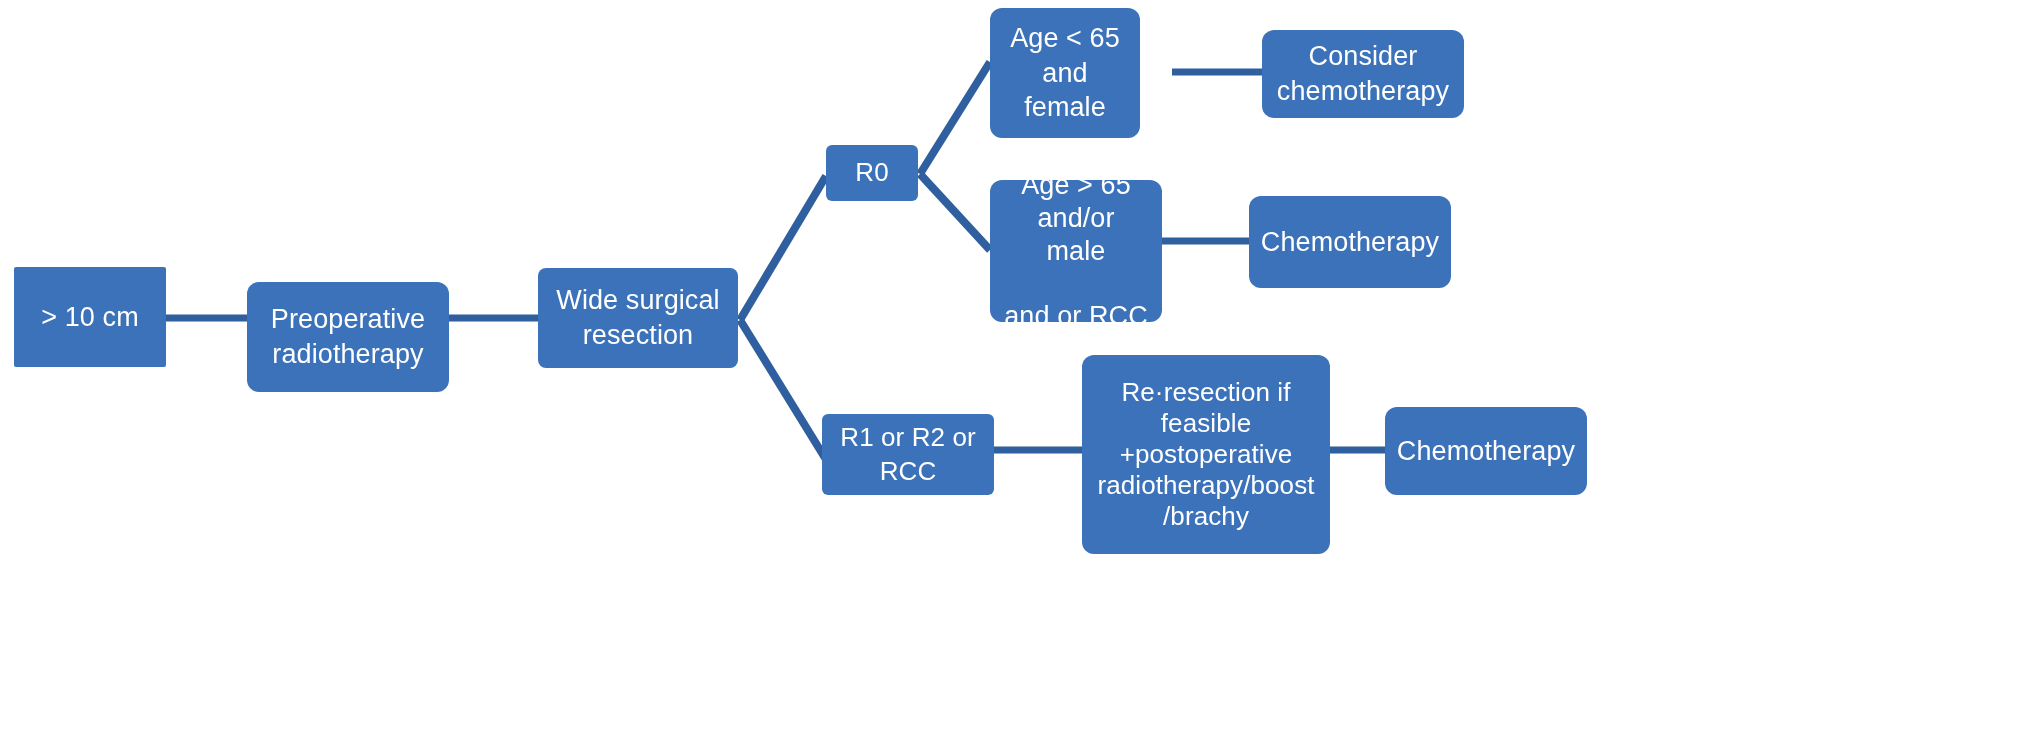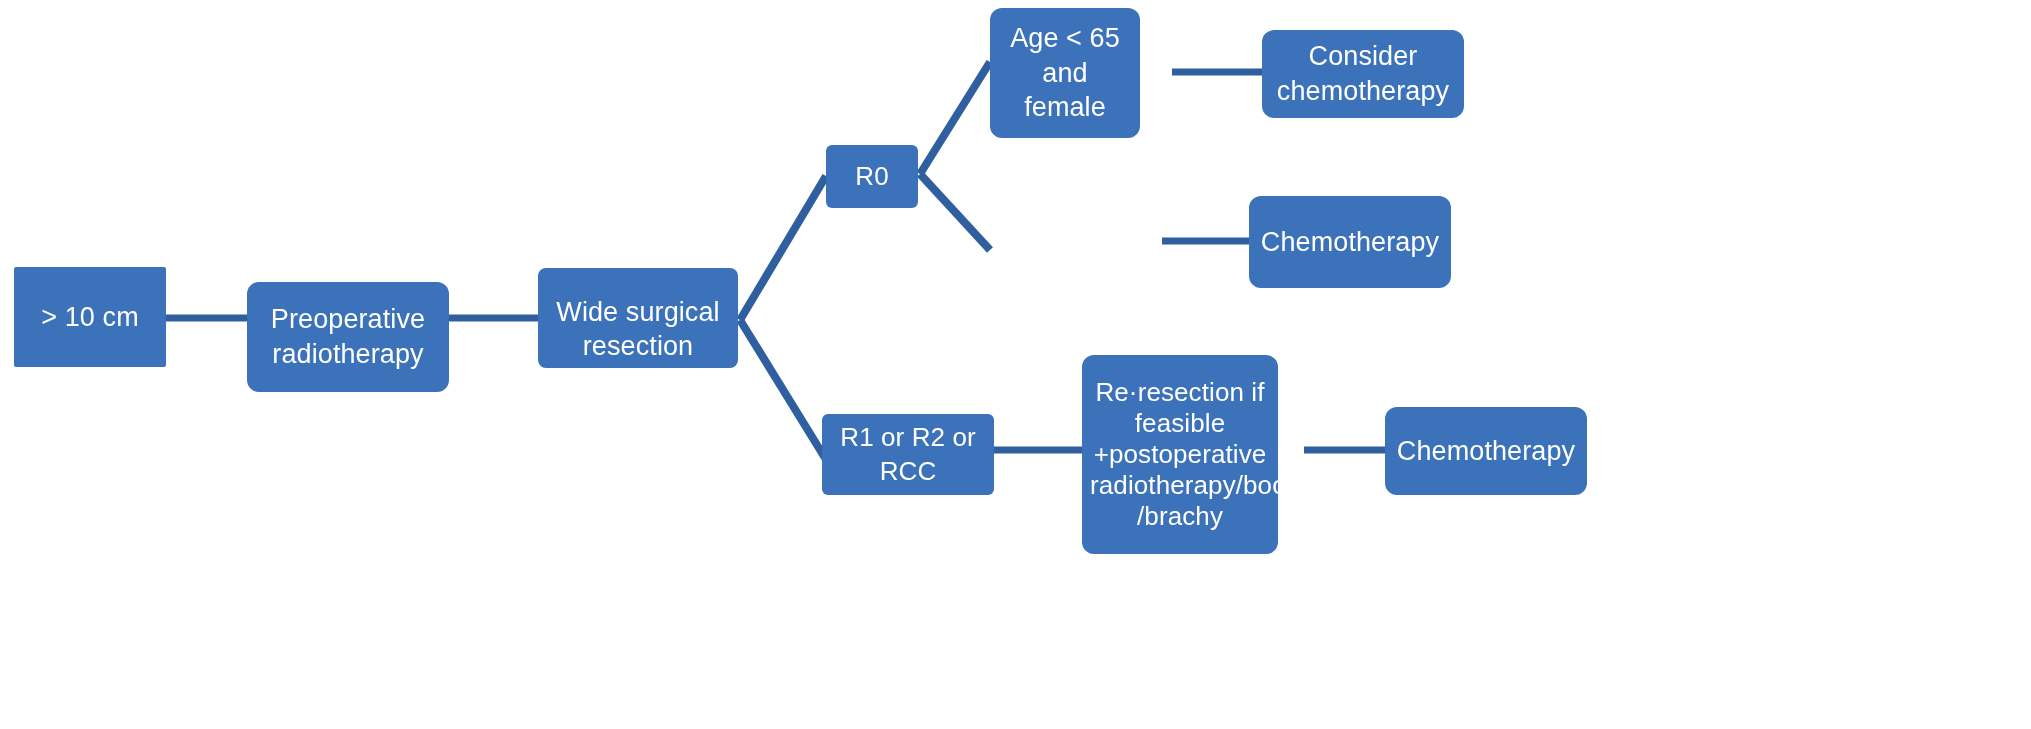--- a/index.html
+++ b/index.html
@@ -43,28 +43,28 @@
     z-index: 2;
   }
   .node .label {
     display: block;
     width: 100%;
     white-space: pre-line;
   }
   
   #n-size           { left: 14px;   top: 267px; width: 152px; height: 100px; font-size: 27px; border-radius: 2px; }
   #n-preop          { left: 247px;  top: 262px; width: 202px; height: 110px; font-size: 27px; margin-top: 20px; }
-  #n-wide           { left: 538px;  top: 268px; width: 200px; height: 100px; font-size: 27px; border-radius: 8px; align-items: flex-end; }
-  #n-r0             { left: 826px;  top: 145px; width: 92px;  height: 63px;  font-size: 26px; border-radius: 6px; }
+  #n-wide           { left: 538px;  top: 268px; width: 200px; height: 100px; font-size: 27px; border-radius: 8px; }
+  #n-r0             { left: 826px;  top: 145px; width: 92px;  height: 56px;  font-size: 26px; border-radius: 6px; }
   #n-age-lt65       { left: 990px;  top: 8px;   width: 150px; height: 130px; font-size: 27px; }
   #n-consider-chemo { left: 1262px; top: 30px;  width: 202px; height: 88px;  font-size: 27px; }
   #n-age-gt65       { left: 990px;  top: 180px; width: 172px; height: 142px; font-size: 27px; }
   #n-chemo-1        { left: 1249px; top: 196px; width: 202px; height: 92px;  font-size: 27px; }
   #n-r1r2rcc        { left: 822px;  top: 414px; width: 172px; height: 81px;  font-size: 26px; border-radius: 6px; }
-  #n-reresection    { left: 1082px; top: 355px; width: 196px; height: 199px; font-size: 26px; }
+  #n-reresection    { left: 1082px; top: 355px; width: 248px; height: 199px; font-size: 26px; }
   #n-chemo-2        { left: 1385px; top: 407px; width: 202px; height: 88px;  font-size: 27px; }
 
   #n-age-gt65 .label { line-height: 1.22; }
   #n-reresection .label { line-height: 1.20; }
 </style>
 </head>
 <body>
 
 <div id="canvas">
 
@@ -112,20 +112,26 @@
   <div class="node" id="n-age-lt65">
     <span class="label">Age &lt; 65 and
 female</span>
   </div>
 
   <div class="node" id="n-consider-chemo">
     <span class="label">Consider
 chemotherapy</span>
   </div>
 
+  <div class="node" id="n-age-gt65">
+    <span class="label">Age &gt; 65 and/or
+male
+
+and or RCC</span>
+  </div>
 
   <div class="node" id="n-chemo-1">
     <span class="label">Chemotherapy</span>
   </div>
 
   <div class="node" id="n-r1r2rcc">
     <span class="label">R1 or R2 or RCC</span>
   </div>
 
   <div class="node" id="n-reresection">

